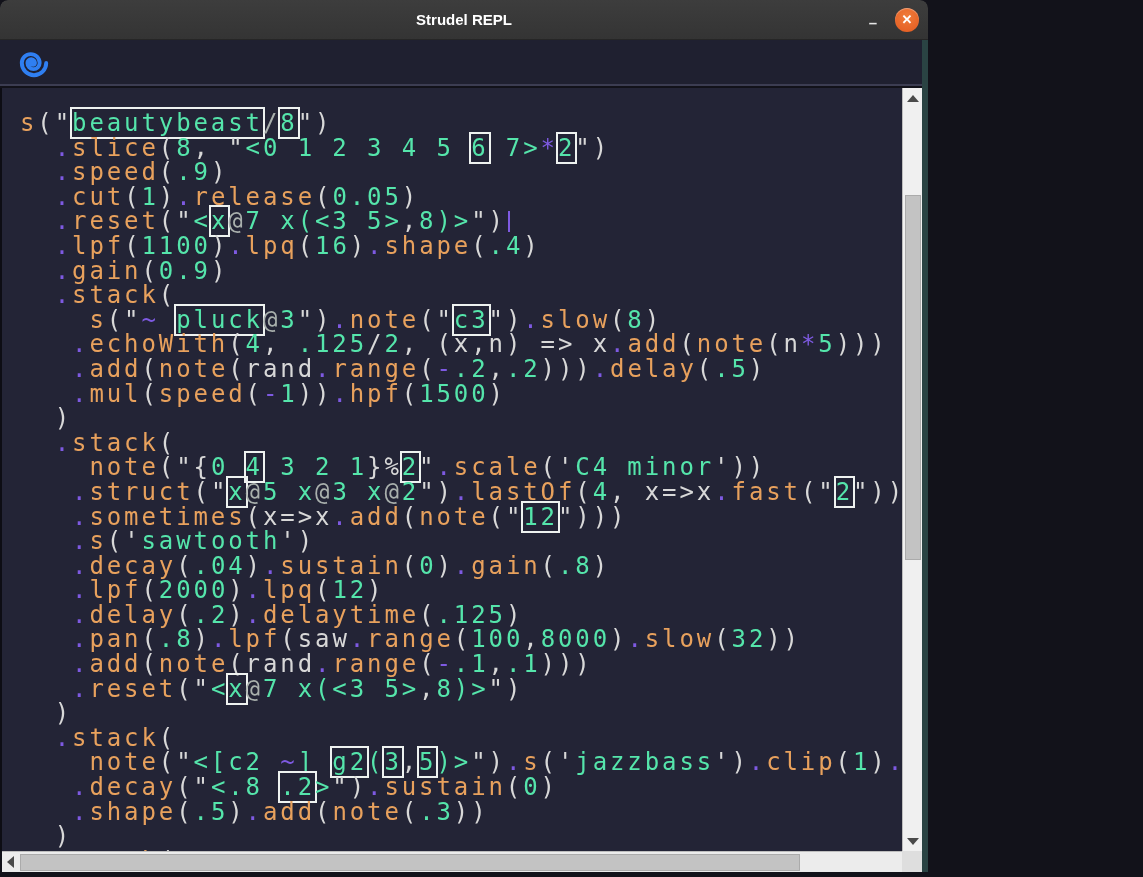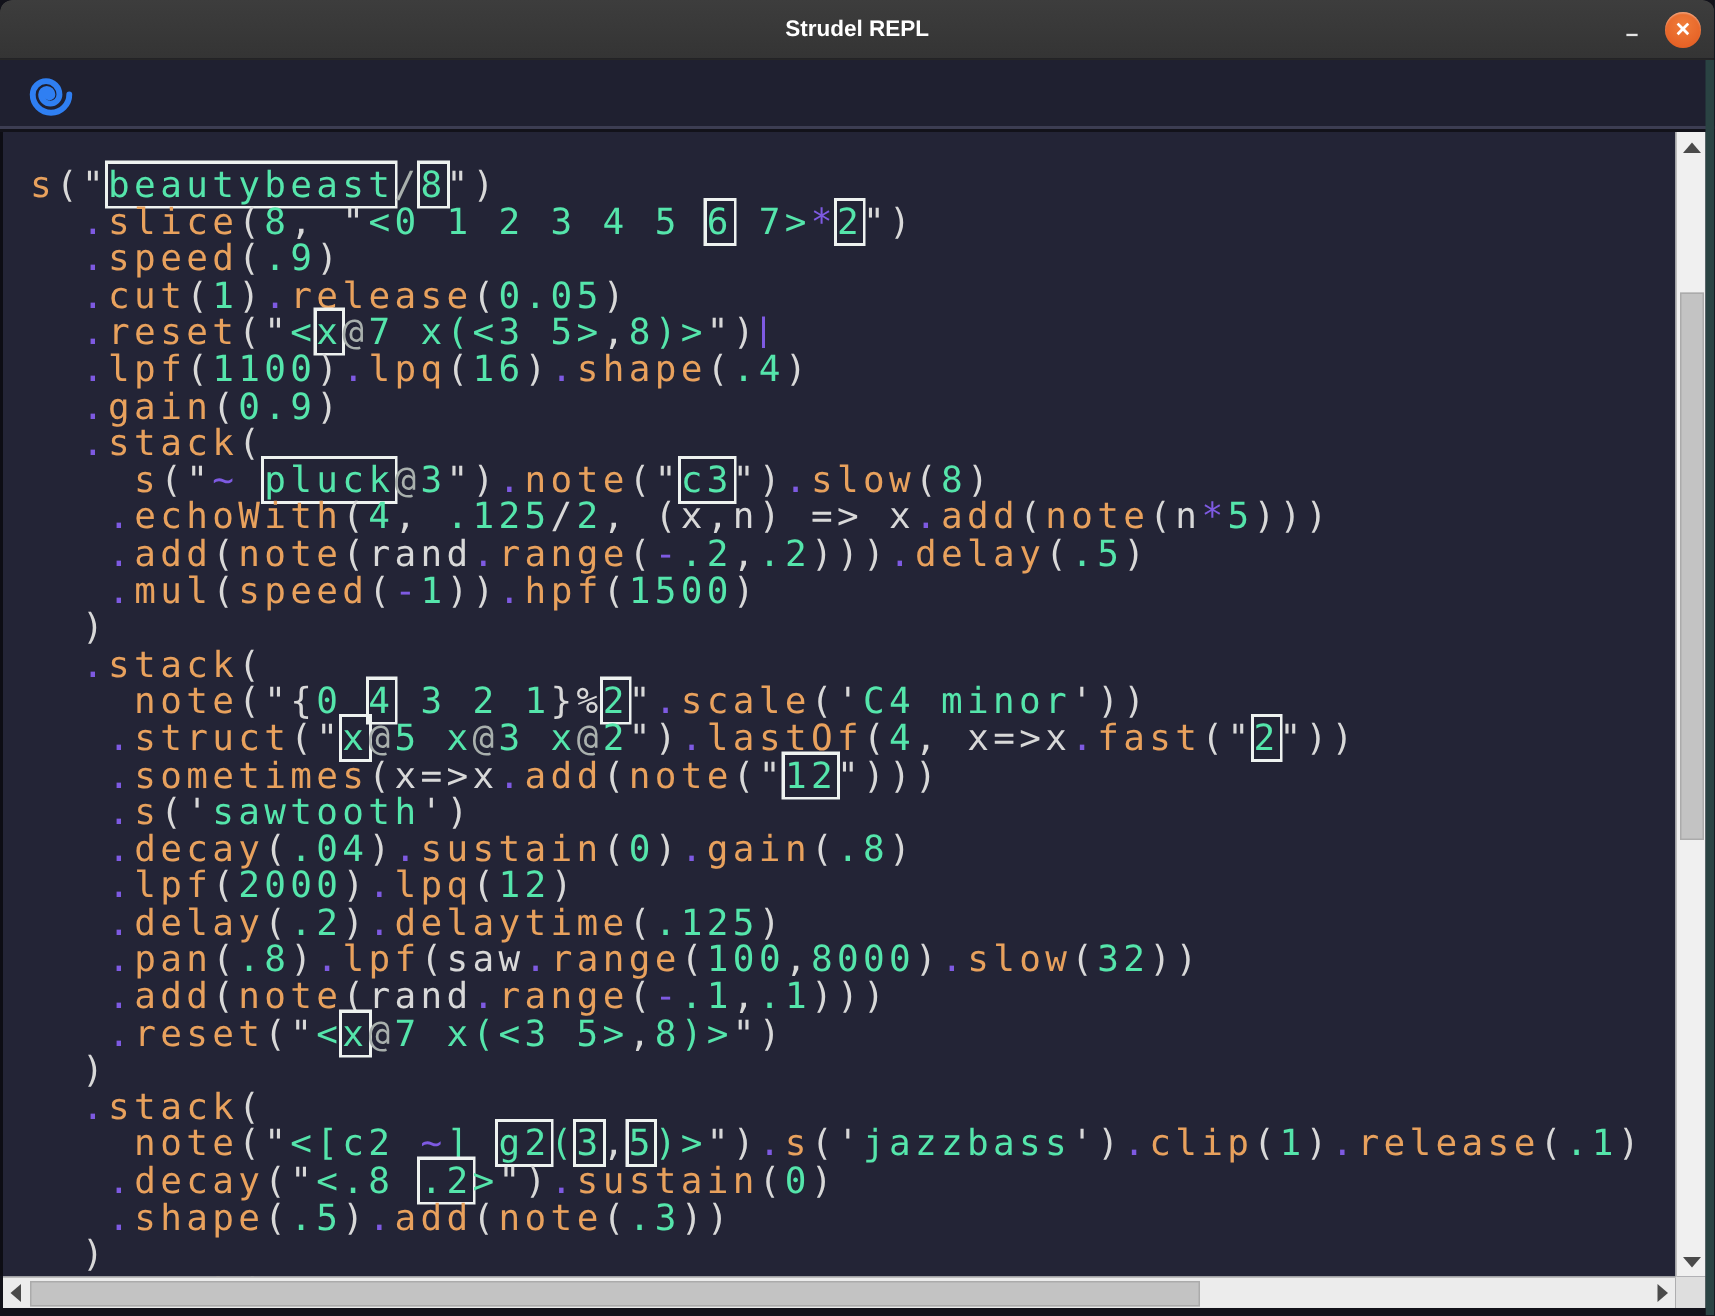--- a/index.html
+++ b/index.html
@@ -1,18 +1,18 @@
 <!DOCTYPE html>
 <html style="--fn: #e8a15d; --lit: #55e5ab; --pun: #d8d8d8; --op: #7e5ae2; --id: #d8d8d8; --at: #a9b0ad; --hl: #eef2f0; --logo: #2f7ff2;"><head>
 <meta charset="utf-8">
 <style>
   html,body{margin:0;padding:0;background:#12121a;}
   *{box-sizing:border-box;}
   .window{
-    position:relative;width:1143px;height:877px;
+    position:relative;width:928px;height:877px;
     font-family:"Liberation Sans",sans-serif;
     background:#12121a;overflow:hidden;border-radius:8px 8px 0 0;
   }
   
   .titlebar{
     position:absolute;left:0;top:0;width:100%;height:40px;
     background:linear-gradient(#3d3d3d,#343434);
     border-bottom:1px solid #262626;border-radius:8px 8px 0 0;
   }
   .titlebar .title{

